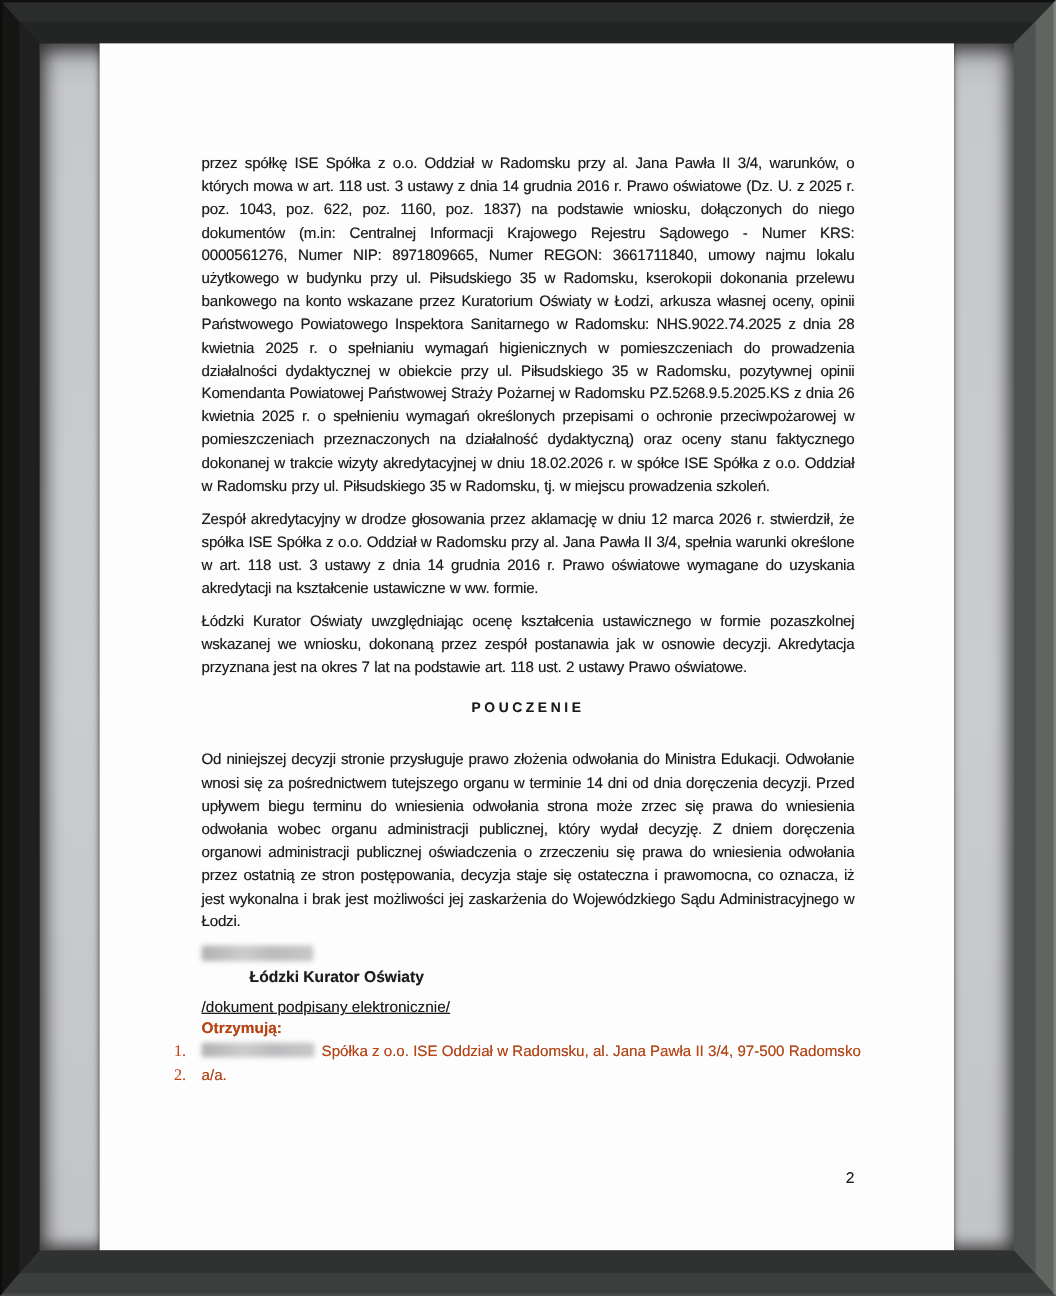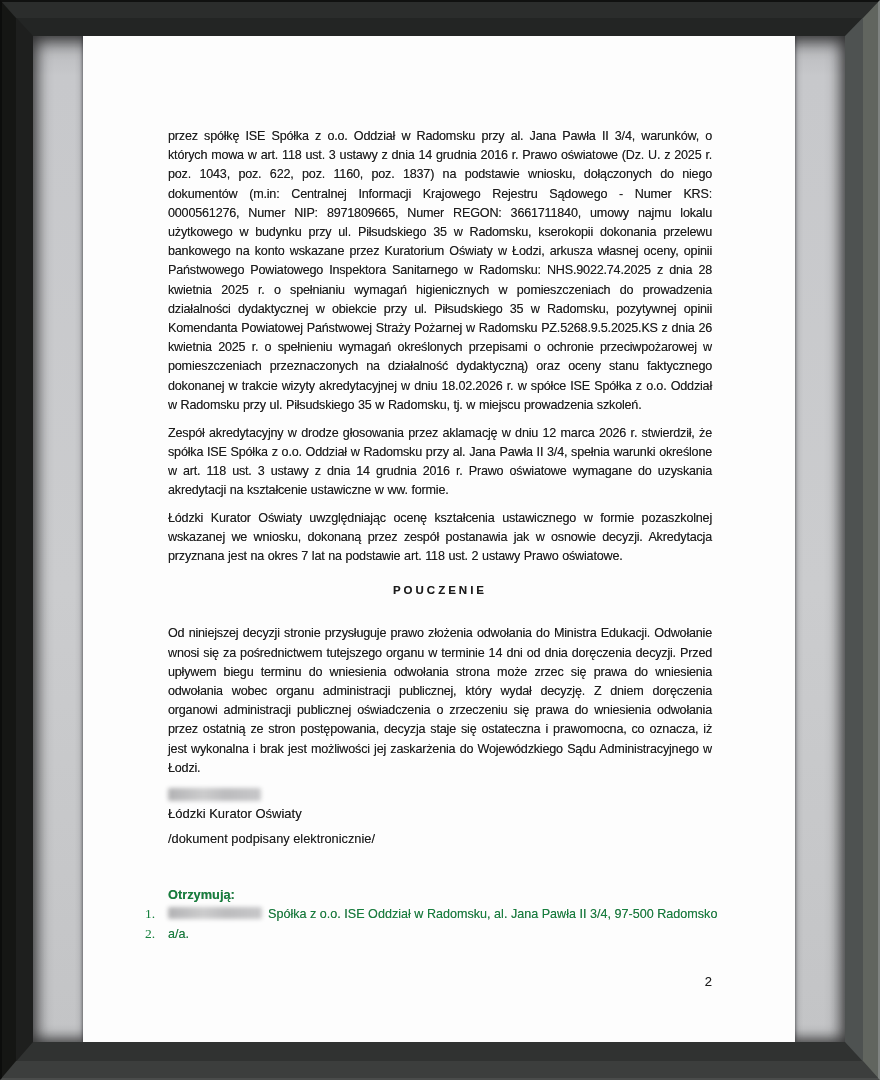--- a/index.html
+++ b/index.html
@@ -26,24 +26,24 @@
   .page *{box-sizing:border-box;}
   .content{position:absolute;left:85px;top:91px;width:544px;color:#1c1c1c;}
   .para{margin:0 0 8.5px 0;text-align:justify;font-size:12.6px;line-height:19.2px;
     letter-spacing:-0.2px;word-spacing:.4px;text-shadow:0 0 .6px rgba(10,10,10,.5);}
   .heading{margin:15px 0 24px 0;text-align:center;font-weight:bold;font-size:11.5px;
     letter-spacing:3px;line-height:19px;color:#1c1c1c;text-shadow:0 0 .5px rgba(10,10,10,.45);}
   .signature{position:absolute;left:85px;top:752px;color:#1c1c1c;}
   .redact{width:93px;height:13px;border-radius:2px;filter:blur(2px);
     background:linear-gradient(90deg,#b2b2b4 0,#cccccd 38%,#bcbcbe 62%,#c7c7c9 100%);}
   .redact.inline{display:inline-block;width:94px;height:12px;margin-right:6px;margin-bottom:-1px;}
-  .sig-title{margin-top:5px;font-weight:normal;font-size:13px;line-height:16px;
-    text-shadow:0 0 .6px rgba(10,10,10,.5);}
-  .sig-note{margin-top:9px;font-size:12.8px;line-height:16px;text-shadow:0 0 .5px rgba(10,10,10,.45);}
-  .distribution{position:absolute;left:62px;top:850px;width:620px;color:#15803d;}
+  .sig-title{margin-top:5px;font-weight:bold;font-size:13px;line-height:16px;
+    text-shadow:0 0 .6px rgba(10,10,10,.5);margin-left:40px;}
+  .sig-note{margin-top:9px;font-size:12.8px;line-height:16px;text-shadow:0 0 .5px rgba(10,10,10,.45);text-decoration:underline;}
+  .distribution{position:absolute;left:62px;top:812px;width:620px;color:#c2410c;}
   .dist-label{margin-left:23px;font-weight:bold;font-size:12.8px;line-height:18px;
     text-shadow:0 0 .5px rgba(10,10,10,.45);}
   .dist-item{display:flex;line-height:20px;font-size:12.6px;}
   .dist-item .num{width:23px;flex:0 0 23px;font-family:"Liberation Serif",serif;font-size:13.5px;}
   .dist-text{flex:1;text-shadow:0 0 .5px rgba(10,10,10,.45);}
   .page-num{position:absolute;top:938px;right:83px;font-size:13px;color:#1c1c1c;
     text-shadow:0 0 .5px rgba(10,10,10,.45);}
 </style>
 </head>
 <body>

